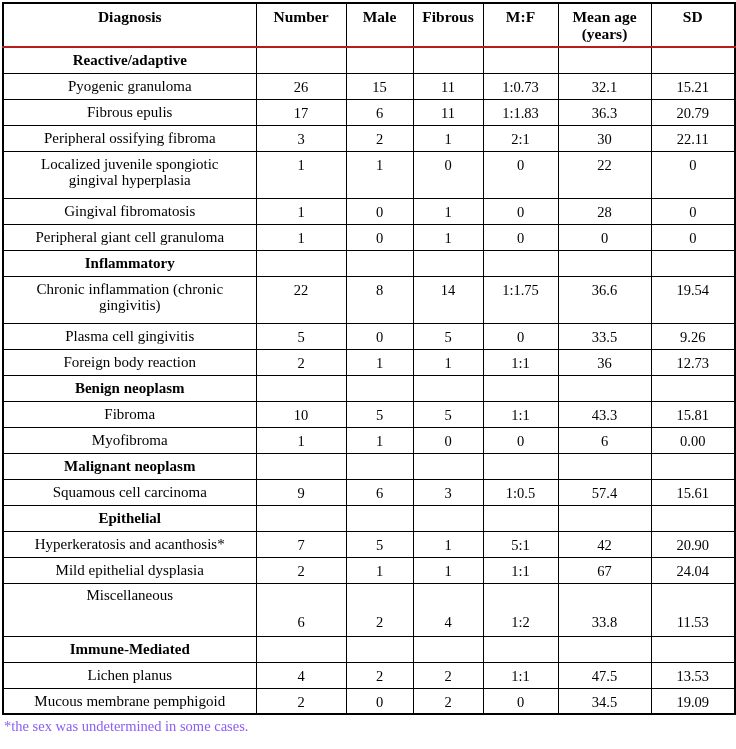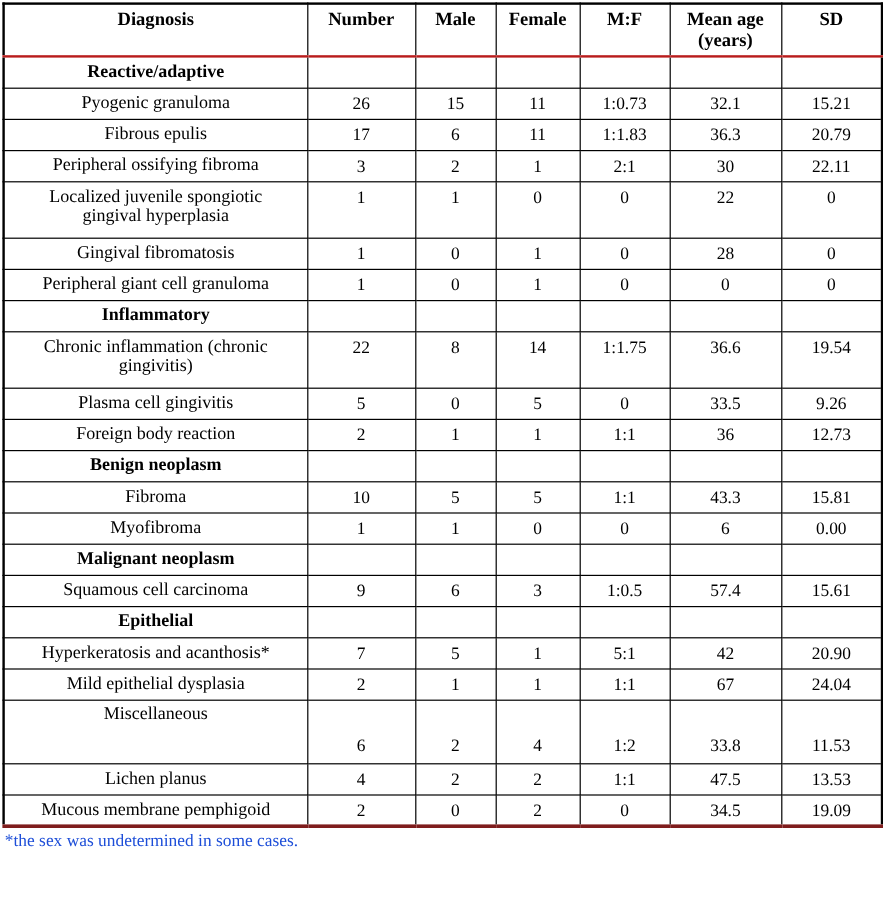--- a/index.html
+++ b/index.html
@@ -114,27 +114,27 @@
   tr.data.misc .numcell .cellinner {
     padding-bottom: 5px;
     padding-top: 0;
   }
   tr.data.misc .diagcell .cellinner {
     padding-top: 3px;
     text-align: center;
   }
 
   
-  tr.lastrow td { border-bottom: 3px solid #7f1d1d; }
+  tr.lastrow td { border-bottom: 1px solid #7f1d1d; }
 
   .footnote {
     font-family: "Liberation Serif", "DejaVu Serif", serif;
     font-size: 14.5px;
     font-weight: normal;
-    color: #1d4ed8;
+    color: #8b5cf6;
     padding: 3px 0 0 2px;
     line-height: 1.2;
     letter-spacing: 0px;
   }
 </style>
 </head>
 <body>
 
 <div class="page">
 
@@ -153,21 +153,21 @@
         <th>
           <span class="cellinner">Diagnosis</span>
         </th>
         <th>
           <span class="cellinner">Number</span>
         </th>
         <th>
           <span class="cellinner">Male</span>
         </th>
         <th>
-          <span class="cellinner">Female</span>
+          <span class="cellinner">Fibrous</span>
         </th>
         <th>
           <span class="cellinner">M:F</span>
         </th>
         <th>
           <span class="cellinner">
             <span>Mean age</span><br>
             <span>(years)</span>
           </span>
         </th>
@@ -630,20 +630,43 @@
           <td class="numcell">
             <span class="cellinner">1:2</span>
           </td>
           <td class="numcell">
             <span class="cellinner">33.8</span>
           </td>
           <td class="numcell">
             <span class="cellinner">11.53</span>
           </td>
         </tr>
+        <tr class="section">
+          <td class="diagcell">
+            <span class="cellinner">Immune-Mediated</span>
+          </td>
+          <td class="numcell">
+            <span class="cellinner"></span>
+          </td>
+          <td class="numcell">
+            <span class="cellinner"></span>
+          </td>
+          <td class="numcell">
+            <span class="cellinner"></span>
+          </td>
+          <td class="numcell">
+            <span class="cellinner"></span>
+          </td>
+          <td class="numcell">
+            <span class="cellinner"></span>
+          </td>
+          <td class="numcell">
+            <span class="cellinner"></span>
+          </td>
+        </tr>
         <tr class="data">
           <td class="diagcell">
             <span class="cellinner">Lichen planus</span>
           </td>
           <td class="numcell">
             <span class="cellinner">4</span>
           </td>
           <td class="numcell">
             <span class="cellinner">2</span>
           </td>

